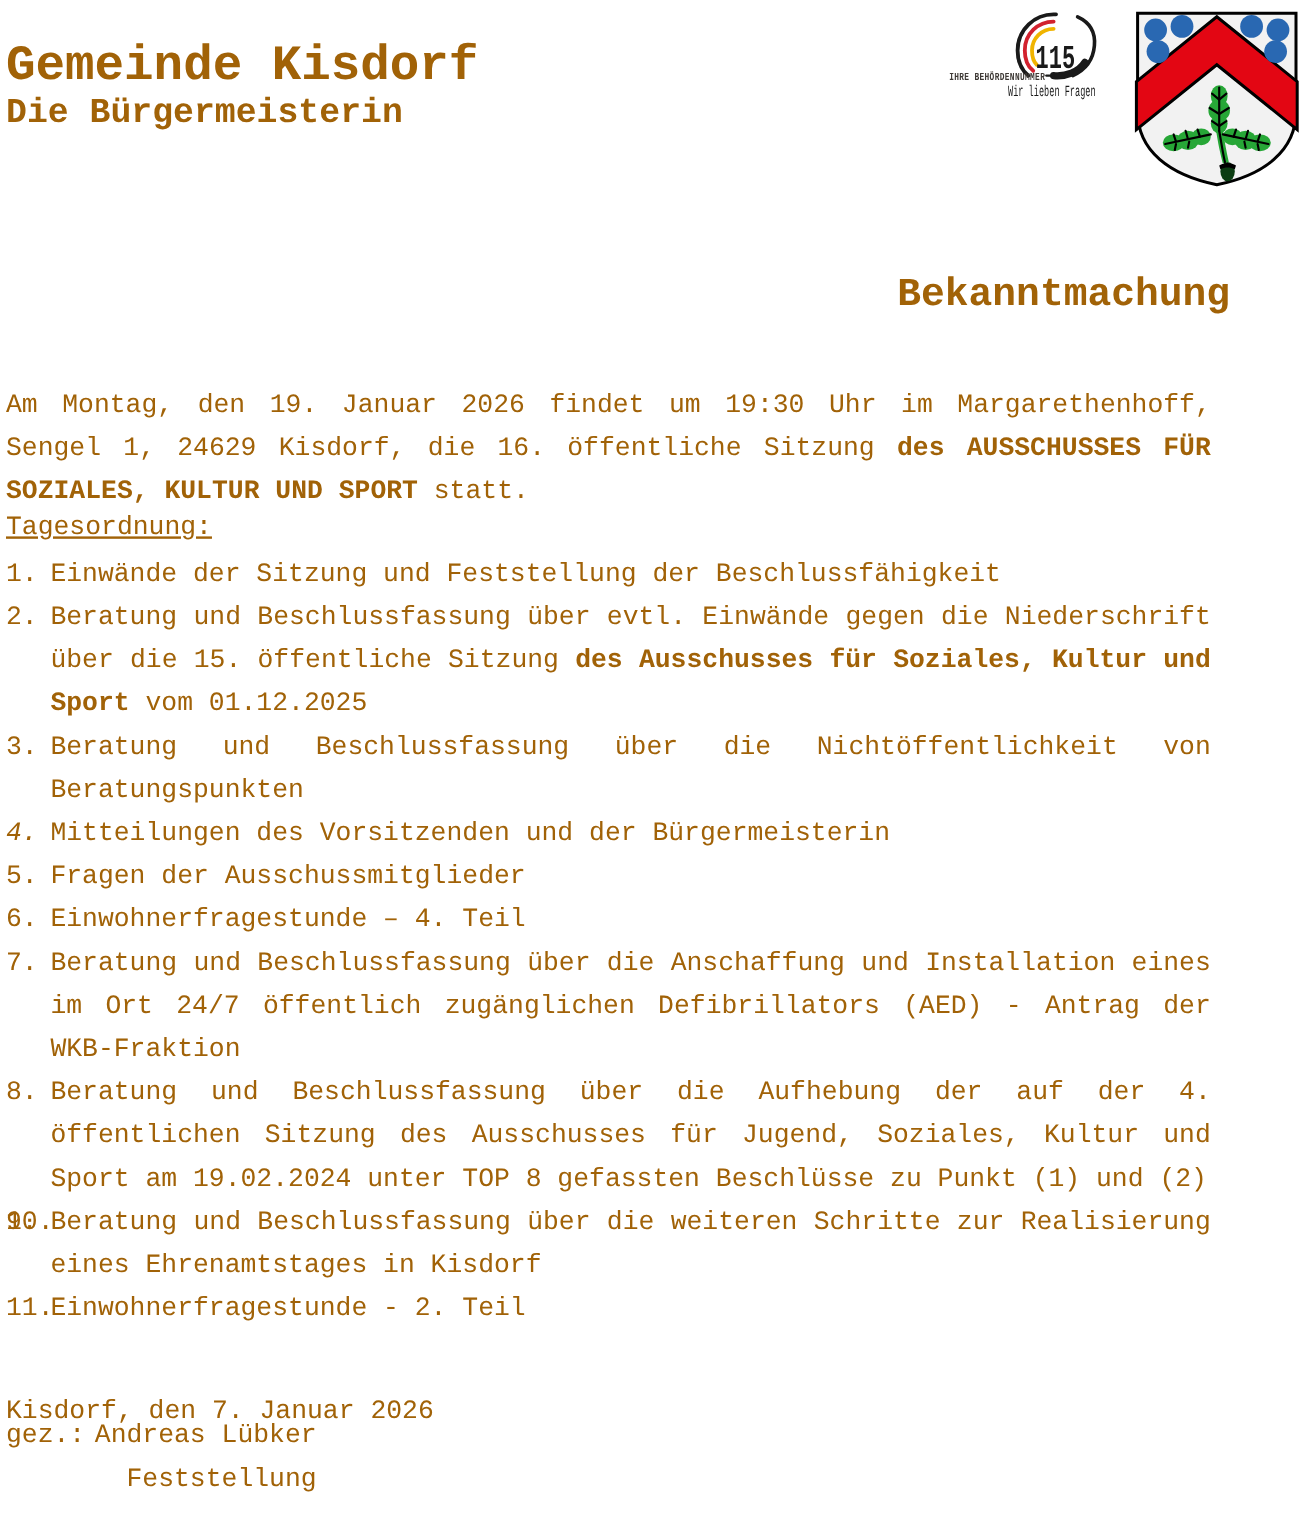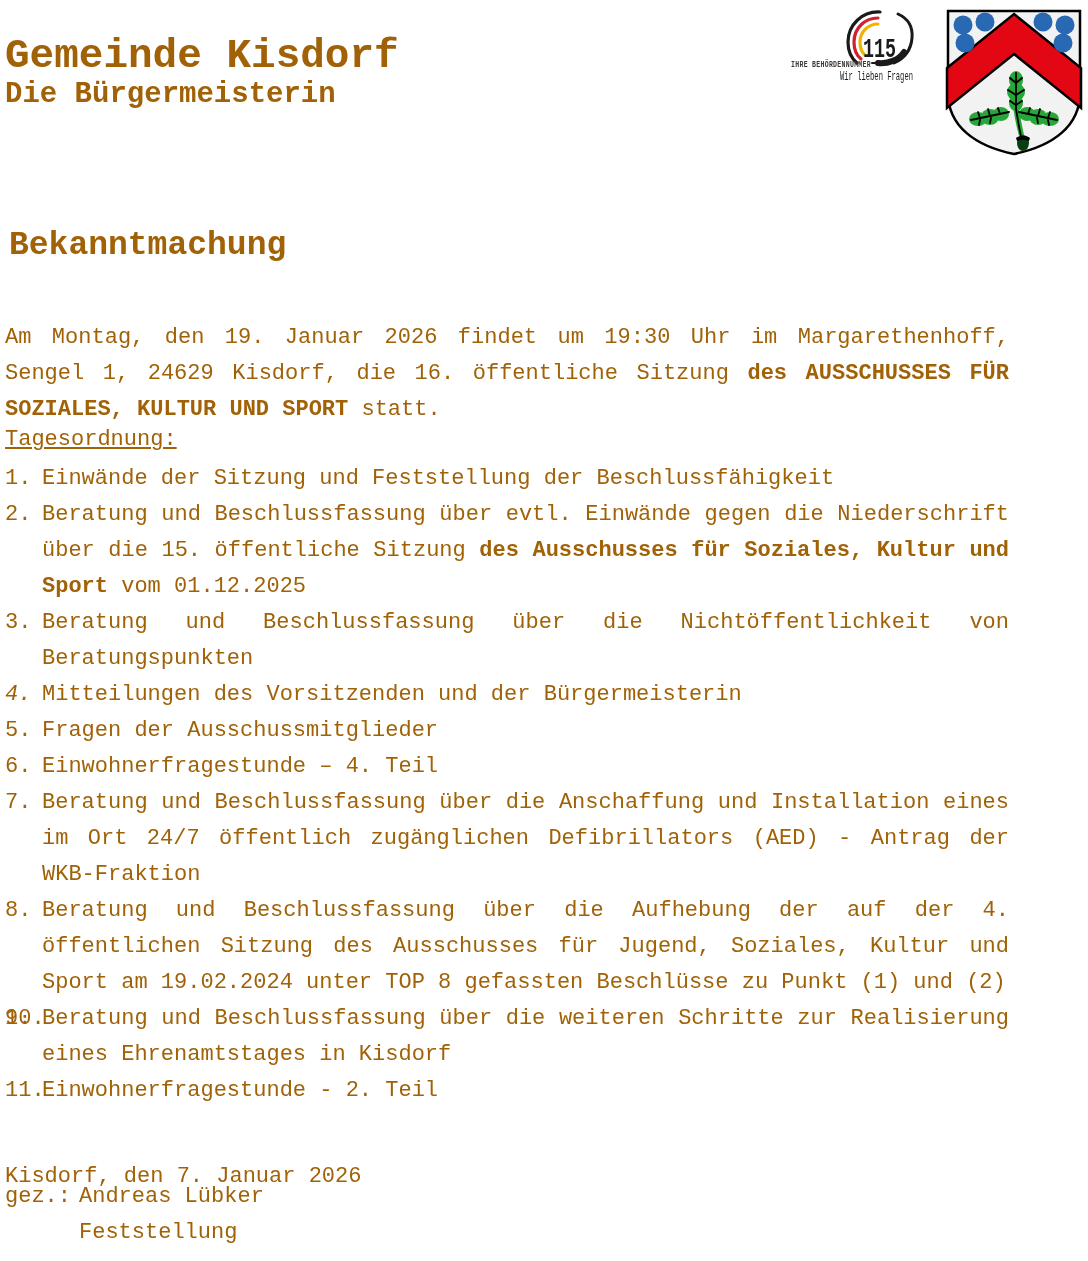--- a/index.html
+++ b/index.html
@@ -4,31 +4,31 @@
 <style>
   html, body { margin:0; padding:0; background:#ffffff; }
   .page {
     position:relative; width:1088px; height:1261px; background:#ffffff;
     font-family:Liberation Mono, monospace; color:#a16207; overflow:hidden;padding-left:20px;
   }
   .abs { position:absolute; }
   .b { font-weight:700; }
   .org   { left:5px; top:33px;  font-size:41px; font-weight:700; line-height:1.15; white-space:nowrap; }
   .role  { left:5px; top:78px;  font-size:29px; font-weight:700; line-height:1.15; white-space:nowrap;text-align:right; }
-  .doc-title { left:9px; top:226px; width:1004px; text-align:left; font-size:33px; font-weight:700; line-height:1.2; }
+  .doc-title { left:21px; top:226px; width:1004px; text-align:right; font-size:33px; font-weight:700; line-height:1.2; }
   .bodytext { font-size:22px; line-height:36px; }
   .intro { left:5px; top:320px; width:1004px; text-align:justify; }
   .agenda-heading { left:5px; top:422px; text-decoration:underline; }
   .agenda { left:5px; top:461px; width:1004px; }
   .agenda-item { position:relative; padding-left:37px; text-align:justify; }
   .agenda-item .num { position:absolute; left:0; top:0; }
   .num.italic { font-style:italic; }
   .place-date { left:5px; top:1159px; }
   .signature { left:5px; top:1179px; }
-  .sig-row { position:relative; padding-left:74px; }
+  .sig-row { position:relative; padding-left:74px;text-align:right; }
   .sig-label { position:absolute; left:0; top:0; }
   .logo-115 { left:786px; top:6px; }
   .coat-of-arms { left:945px; top:8px; }
 </style>
 </head>
 <body>
 
 <div class="page">
 
   <div class="abs org">Gemeinde Kisdorf</div>

